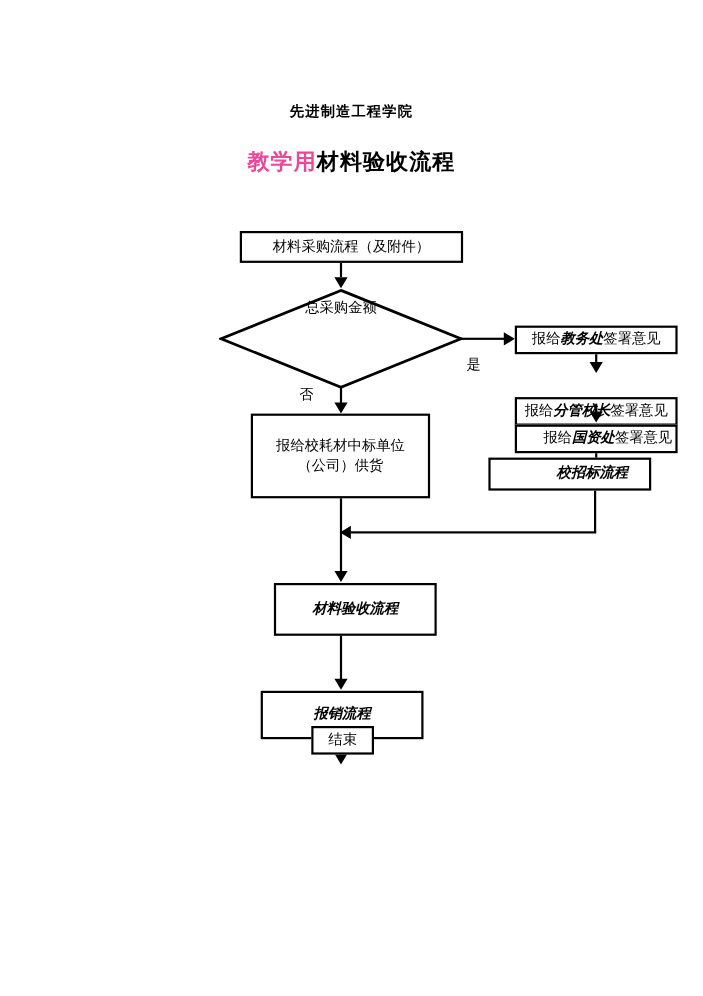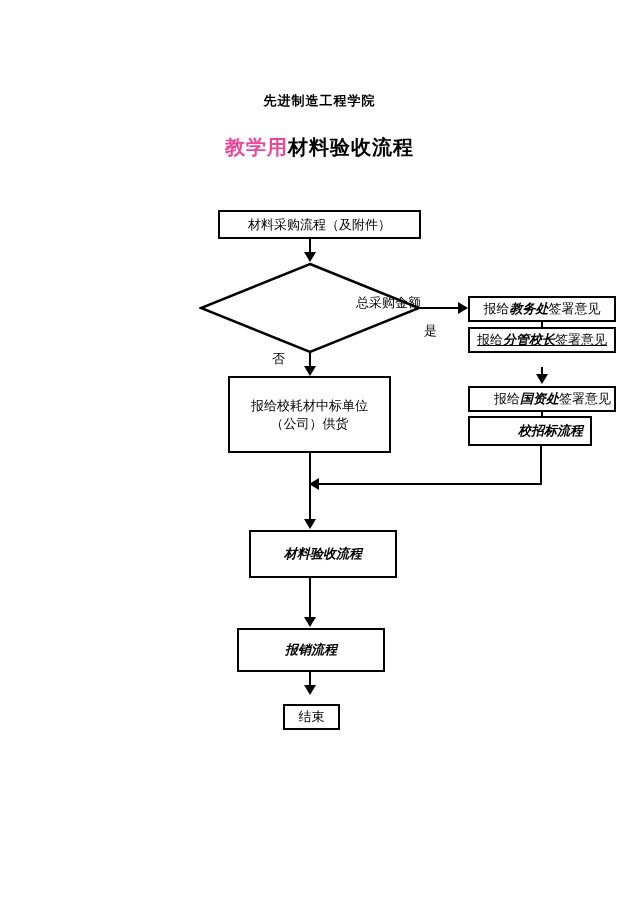--- a/index.html
+++ b/index.html
@@ -143,21 +143,21 @@
     <span>材料采购流程（及附件）</span>
   </div>
 
   <div class="vline" style="left:309px; top:239px; height:13px;"></div>
   <div class="arrow-down" style="left:304px; top:252px;"></div>
 
   <div class="diamond-wrap" id="node-2" style="left:199px; top:262px; width:222px; height:92px;">
     <svg width="222" height="92" viewBox="0 0 222 92">
       <polygon points="111,2 220,46 111,90 2,46" fill="#ffffff" stroke="#000000" stroke-width="2.5" stroke-linejoin="miter"></polygon>
     </svg>
-    <div class="diamond-label" style="top:32px;text-align:right;">
+    <div class="diamond-label" style="top:10px;">
       <div>总采购金额</div>
     </div>
   </div>
 
   <div class="branch-label" id="label-no" style="left:272px; top:350px;">否</div>
 
   <div class="vline" style="left:309px; top:352px; height:16px;"></div>
   <div class="arrow-down" style="left:304px; top:366px;"></div>
 
   <div class="branch-label" id="label-yes" style="left:424px; top:322px;">是</div>
@@ -170,35 +170,35 @@
     <span class="line2">（公司）供货</span>
   </div>
 
   <div class="node" id="node-4" style="left:468px; top:296px; width:148px; height:26px;">
     <span><span>报给</span><span class="ital">教务处</span><span>签署意见</span></span>
   </div>
 
   <div class="vline" style="left:541px; top:322px; height:8px;"></div>
   <div class="arrow-down" style="left:536px; top:329px;"></div>
 
-  <div class="node" id="node-5" style="left:468px; top:327px; width:148px; height:26px;text-decoration:underline;">
+  <div class="node" id="node-5" style="left:468px; top:361px; width:148px; height:26px;">
     <span><span>报给</span><span class="ital">分管校长</span><span>签署意见</span></span>
   </div>
 
   <div class="vline" style="left:541px; top:367px; height:8px;"></div>
   <div class="arrow-down" style="left:536px; top:374px;"></div>
 
   <div class="node" id="node-6" style="left:468px; top:386px; width:148px; height:26px;padding-left:21px;">
     <span><span>报给</span><span class="ital">国资处</span><span>签署意见</span></span>
   </div>
 
   <div class="vline" style="left:541px; top:412px; height:8px;"></div>
   <div class="arrow-down" style="left:536px; top:419px;"></div>
 
-  <div class="node italic-all" id="node-7" style="left:468px; top:416px; width:124px; height:30px;padding-left:41px;">
+  <div class="node italic-all" id="node-7" style="left:444px; top:416px; width:148px; height:30px;padding-left:41px;">
     <span>校招标流程</span>
   </div>
 
   <div class="vline" style="left:540px; top:446px; height:38px;"></div>
   <div class="hline" style="left:319px; top:483px; width:223px;"></div>
   <div class="arrow-left" style="left:309px; top:478px;"></div>
 
   <div class="vline" style="left:309px; top:453px; height:68px;"></div>
   <div class="arrow-down" style="left:304px; top:519px;"></div>
 
@@ -209,17 +209,17 @@
   <div class="vline" style="left:309px; top:578px; height:40px;"></div>
   <div class="arrow-down" style="left:304px; top:617px;"></div>
 
   <div class="node italic-all" id="node-9" style="left:237px; top:628px; width:148px; height:44px;">
     <span>报销流程</span>
   </div>
 
   <div class="vline" style="left:309px; top:672px; height:14px;"></div>
   <div class="arrow-down" style="left:304px; top:685px;"></div>
 
-  <div class="node" id="node-10" style="left:283px; top:704px; width:57px; height:26px;">
+  <div class="node" id="node-10" style="left:283px; top:660px; width:57px; height:26px;">
     <span>结束</span>
   </div>
 
 </div>
 
 </body></html>

